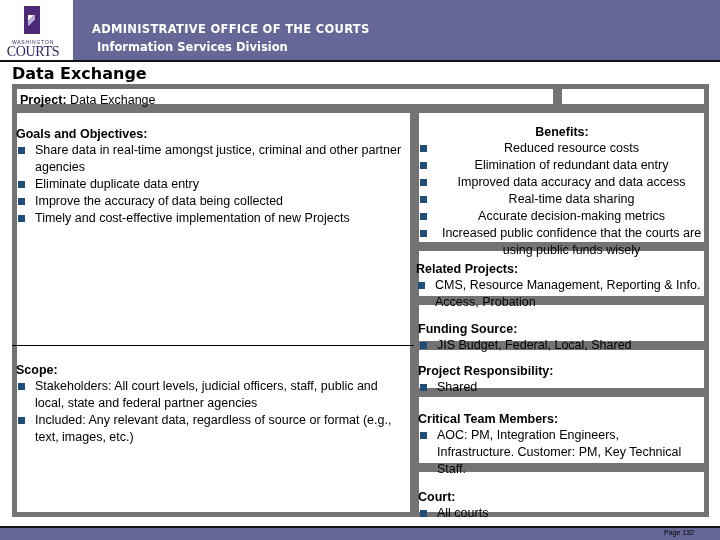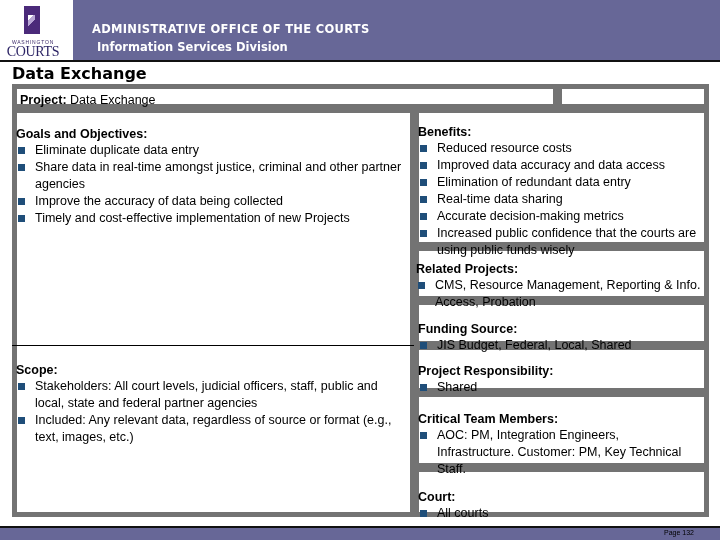--- a/index.html
+++ b/index.html
@@ -53,48 +53,48 @@
 </div>
 <div class="box" style="left:557px; top:84px; width:152px; height:25px;"></div>
 
 <div class="box" style="left:12px; top:108px; width:403px; height:409px;"></div>
 
 <div class="abs" style="left:12px; top:345px; width:403px; height:1px; background:#000;"></div>
 
 <div class="abs" style="left:16px; top:113px; width:394px;">
   <div class="sect-head">Goals and Objectives:</div>
   <ul class="bul">
+    <li>Share data in real-time amongst justice, criminal and other partner agencies</li>
     <li>Eliminate duplicate data entry</li>
-    <li>Share data in real-time amongst justice, criminal and other partner agencies</li>
     <li>Improve the accuracy of data being collected</li>
     <li>Timely and cost-effective implementation of  new Projects</li>
   </ul>
 </div>
 
 <div class="abs" style="left:16px; top:349px; width:394px;">
   <div class="sect-head">Scope:</div>
   <ul class="bul">
     <li>Stakeholders: All court levels, judicial officers, staff, public and local, state and federal partner agencies</li>
     <li>Included: Any relevant data, regardless of source or format (e.g., text, images, etc.)</li>
   </ul>
 </div>
 
 <div class="box" style="left:414px; top:108px; width:295px; height:139px;"></div>
 <div class="box" style="left:414px; top:246px; width:295px; height:55px;"></div>
 <div class="box" style="left:414px; top:300px; width:295px; height:46px;"></div>
 <div class="box" style="left:414px; top:345px; width:295px; height:48px;"></div>
 <div class="box" style="left:414px; top:392px; width:295px; height:76px;"></div>
 <div class="box" style="left:414px; top:467px; width:295px; height:50px;"></div>
 
-<div class="abs" style="left:418px; top:111px; width:288px;">
+<div class="abs" style="left:418px; top:111px; width:288px;text-align:center;">
   <div class="sect-head">Benefits:</div>
   <ul class="bul">
     <li>Reduced resource costs</li>
+    <li>Elimination of redundant data entry</li>
     <li>Improved data accuracy and data access</li>
-    <li>Elimination of redundant data entry</li>
     <li>Real-time data sharing</li>
     <li>Accurate decision-making metrics</li>
     <li>Increased public confidence that the courts are using public funds wisely</li>
   </ul>
 </div>
 
 <div class="abs" style="left:416px; top:248px; width:288px;">
   <div class="sect-head">Related Projects:</div>
   <ul class="bul">
     <li>CMS, Resource Management, Reporting &amp; Info. Access, Probation</li>

